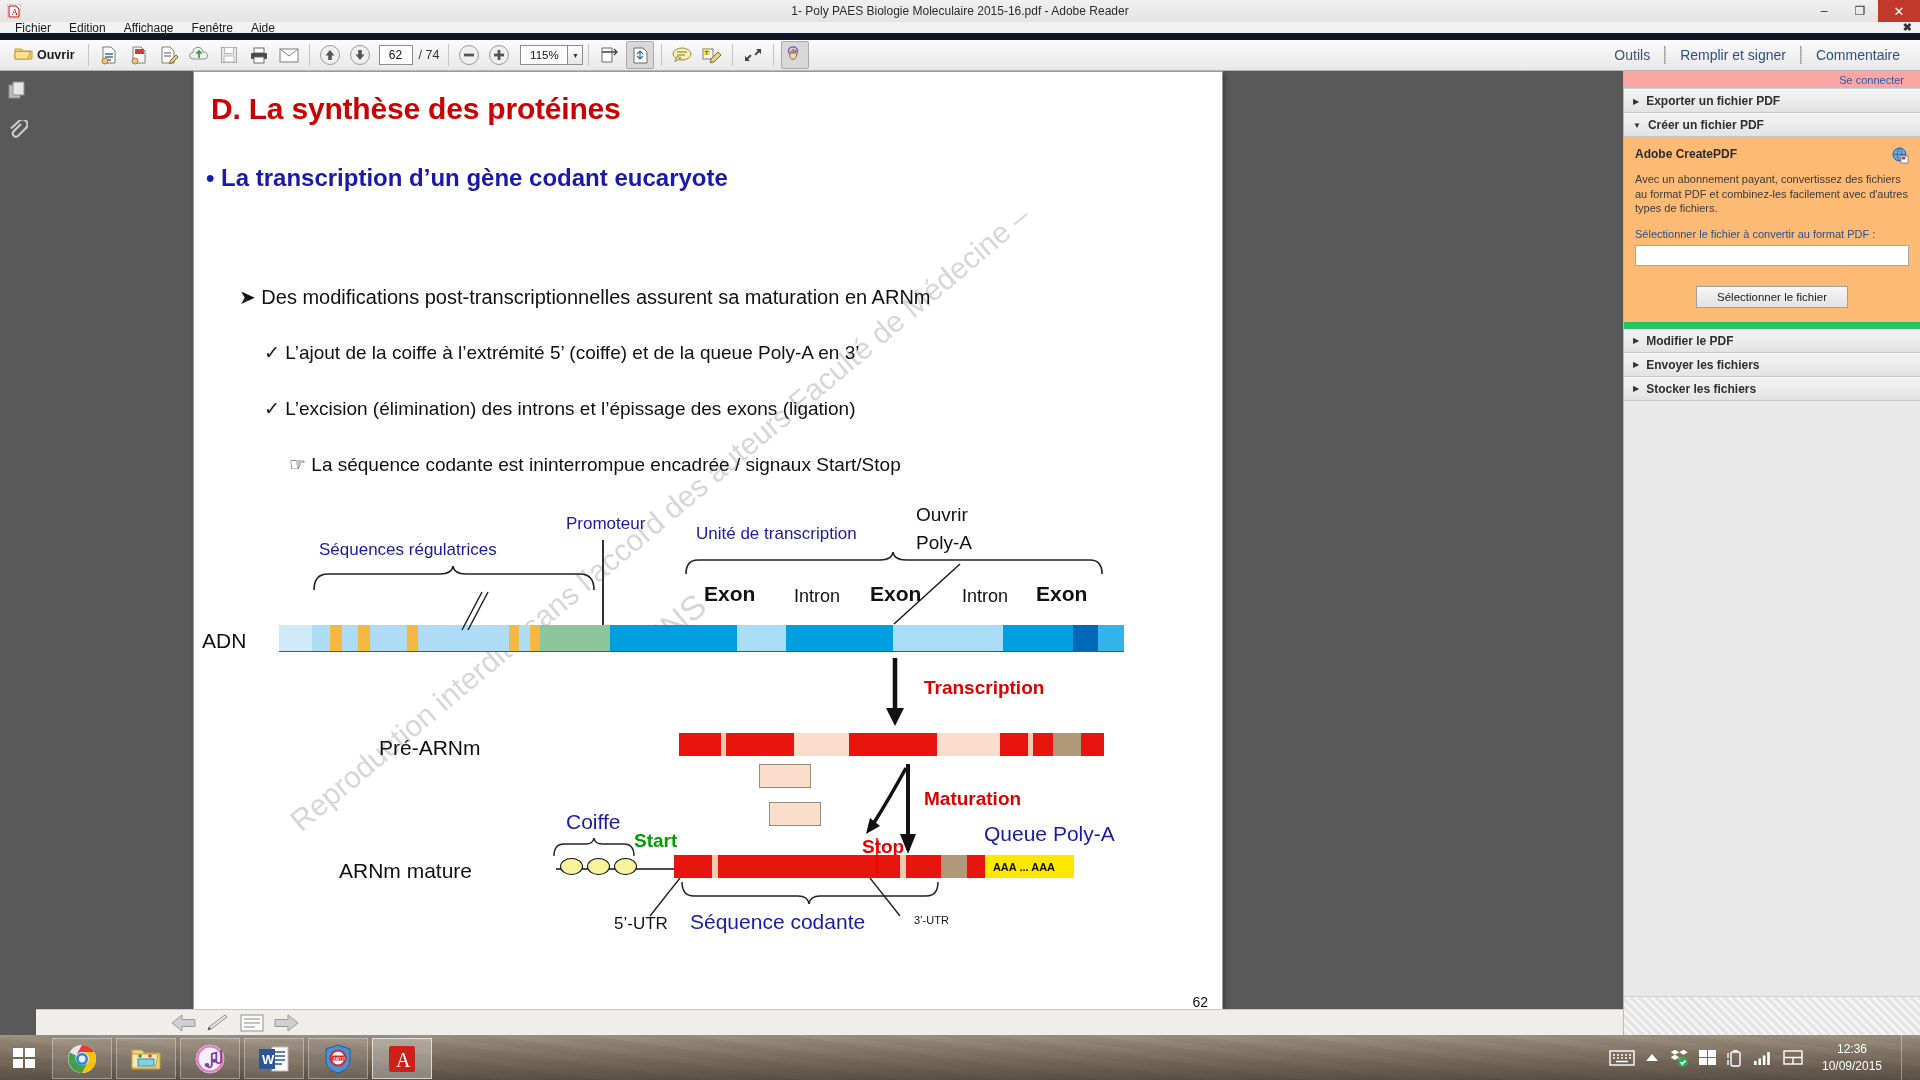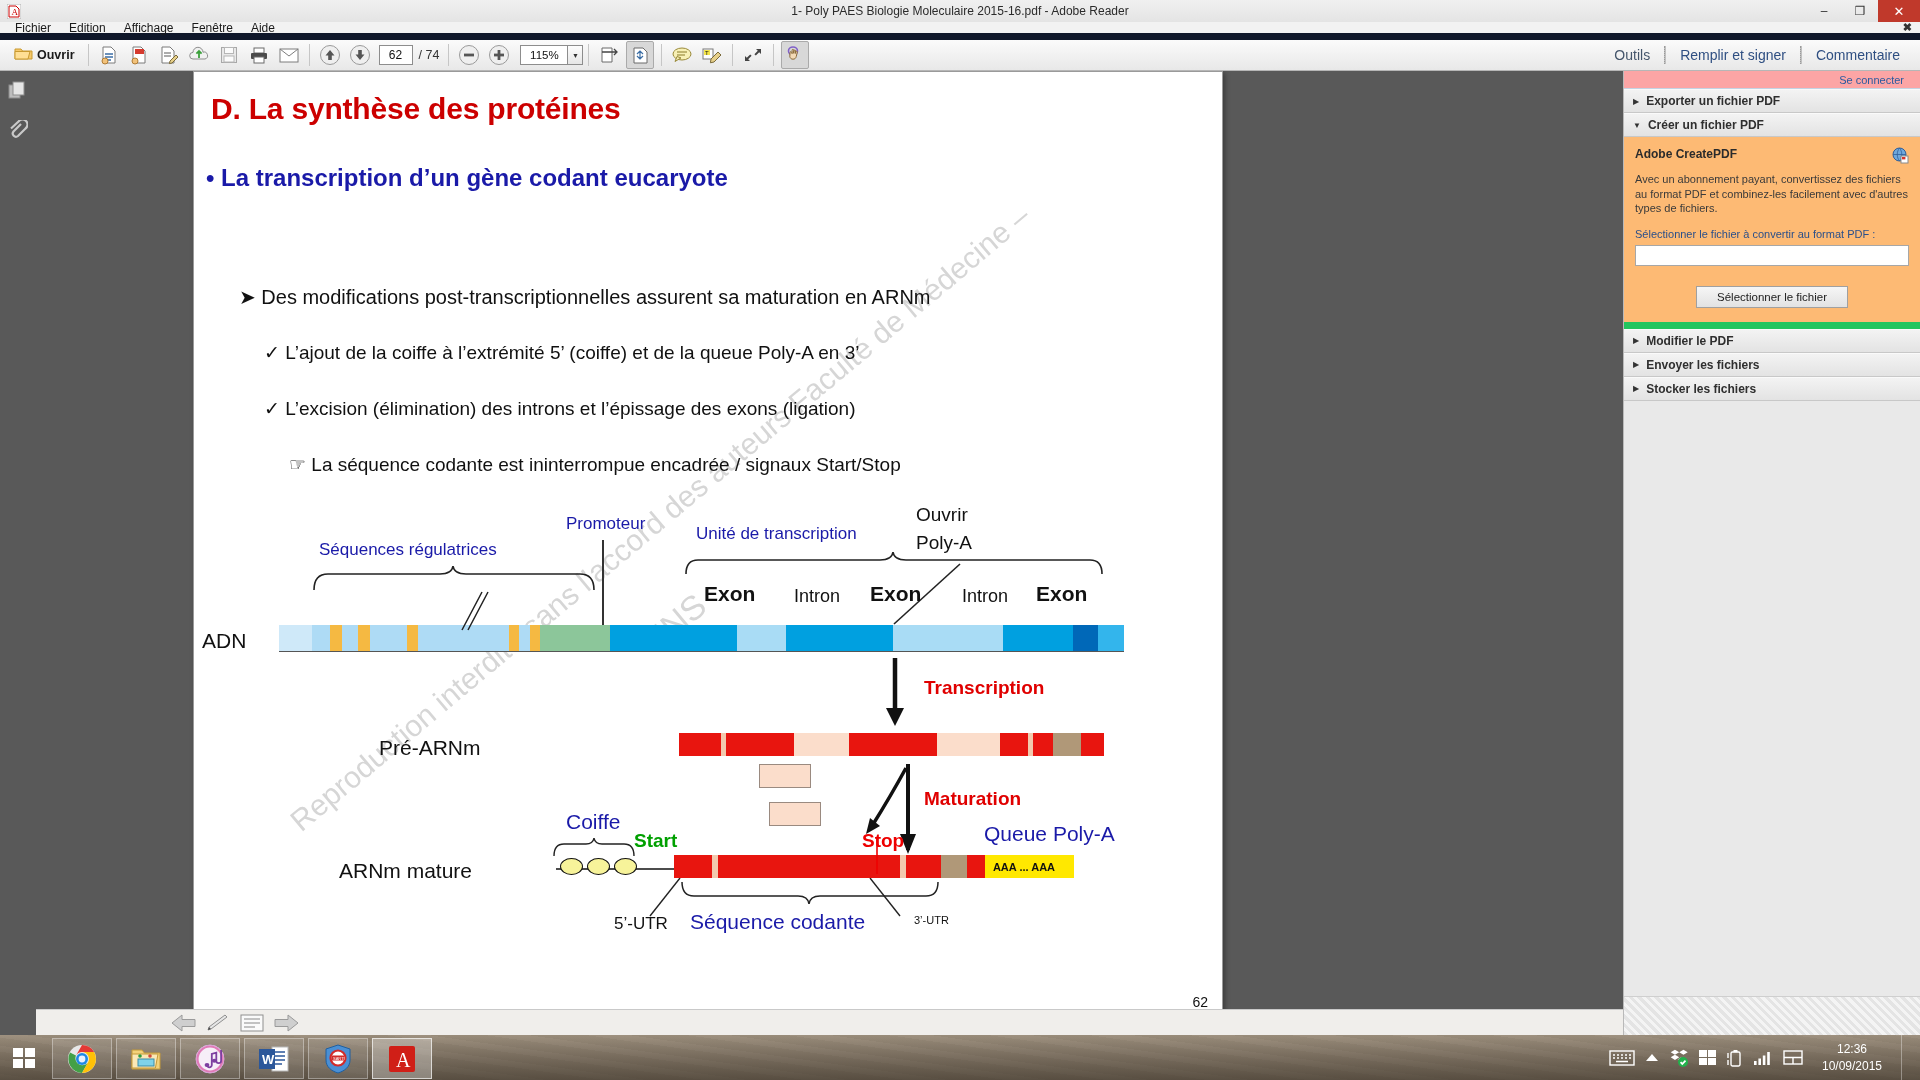--- a/index.html
+++ b/index.html
@@ -107,21 +107,21 @@
   .s-b6{position:absolute;left:95px;top:381px;font-size:19px;color:#111;}
 
   .pagenum{position:absolute;right:14px;bottom:8px;font-size:14px;color:#111;}
 
   
   .diagram{position:absolute;left:0;top:420px;width:1028px;height:520px;}
   .dlabel{position:absolute;font-size:17px;color:#1a1aa8;white-space:nowrap;}
   .dlabel.blk{color:#111;}
   .dlabel.red{color:#e00000;font-weight:bold;font-size:19px;}
   .dlabel.grn{color:#00a000;font-weight:bold;font-size:19px;}
-  .dlabel.rd2{color:#ee0000;font-weight:bold;font-size:19px;}
+  .dlabel.rd2{color:#ee0000;font-weight:bold;font-size:19px;margin-top:6px;}
   .dlabel.big{font-size:19px;}
 
   .adnlabel{position:absolute;left:8px;top:137px;font-size:21px;color:#111;}
   .prelabel{position:absolute;left:185px;top:244px;font-size:21px;color:#111;}
   .arnmlabel{position:absolute;left:145px;top:367px;font-size:21px;color:#111;}
 
   .dna-bar{position:absolute;left:85px;top:133px;width:845px;height:26px;display:flex;border-bottom:1.5px solid #555;}
   .seg{height:26px;}
 
   .pre-bar{position:absolute;left:485px;top:241px;width:425px;height:23px;display:flex;}

